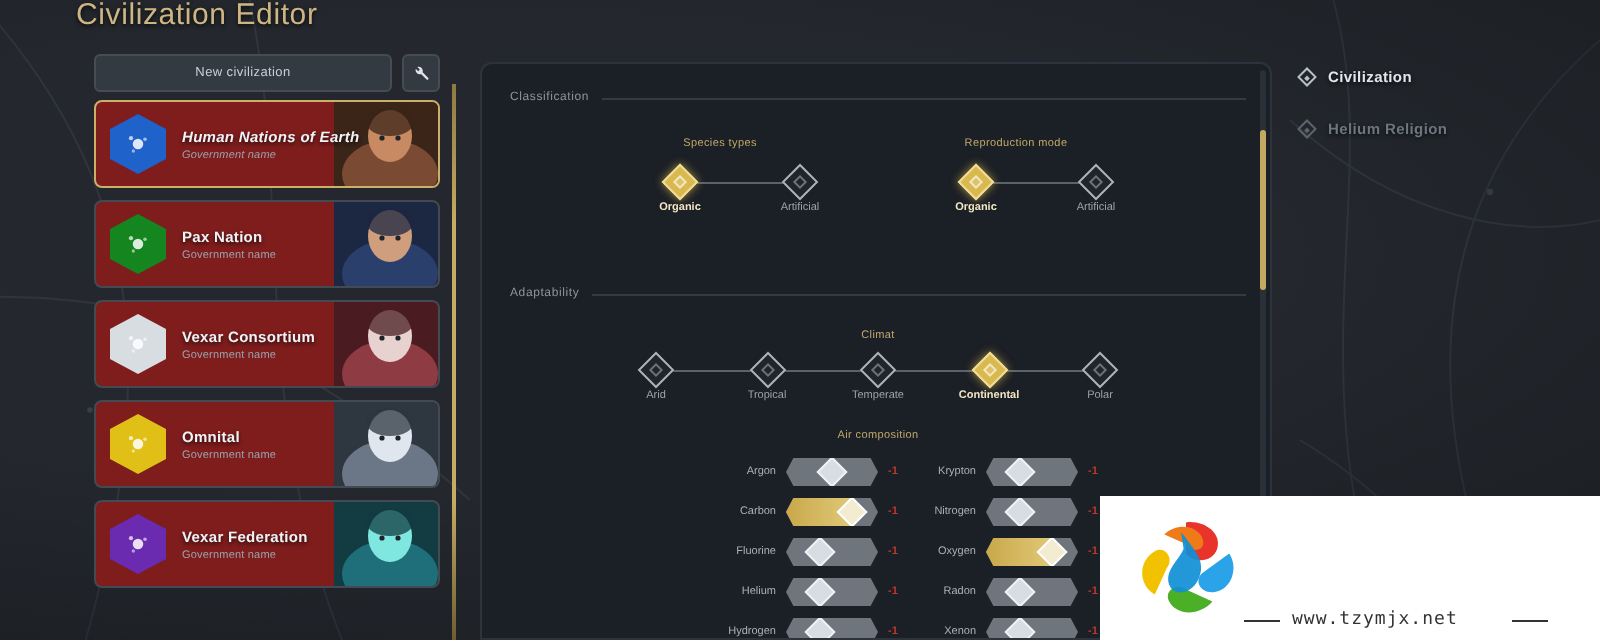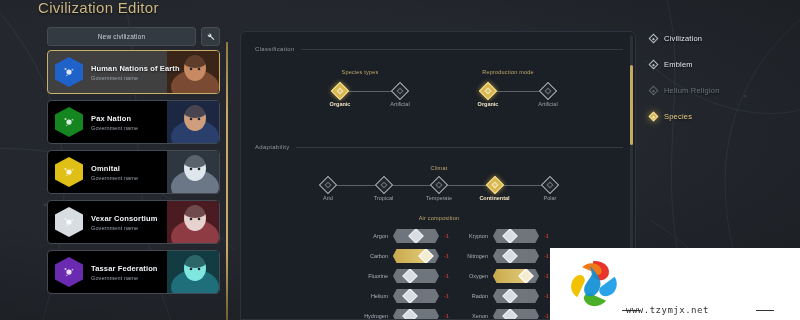--- a/index.html
+++ b/index.html
@@ -40,25 +40,25 @@
   .wrench-btn{
     width:19px; background:#343a42; border:1px solid #454c55; border-radius:3px;
     display:flex; align-items:center; justify-content:center;
     color:#dfe4ea;
   }
   .civ-list{
     position:absolute; left:47px; top:50px; width:173px; height:268px;
   }
   .civ-item{
     position:relative; height:44px; margin-bottom:6px;
-    background:#000000; border:1px solid #434a54; border-radius:4px;
+    background:#7f1d1d; border:1px solid #434a54; border-radius:4px;
     display:flex; align-items:center; padding-left:7px; overflow:hidden;
   }
   .civ-item.selected{
-    background:#404040; border-color:#cbb06a;
+    background:#7f1d1d; border-color:#cbb06a;font-style:italic;
   }
   .hex{
     width:28px; height:30px; flex:0 0 28px; position:relative;
     clip-path:polygon(50% 0%,100% 25%,100% 75%,50% 100%,0% 75%,0% 25%);
     display:flex; align-items:center; justify-content:center;
     font-size:11px; color:#fff;
   }
   .civ-text{ margin-left:8px; z-index:2; }
   .civ-name{ font-size:7.5px; color:#f0f3f6; font-weight:bold; letter-spacing:.15px;
              text-shadow:0 1px 2px rgba(0,0,0,.7); }
@@ -156,21 +156,21 @@
     display:flex; align-items:center; gap:7px; height:24px; margin-bottom:2px;
     padding-left:2px;
   }
   .nav-diamond{
     width:7px; height:7px; transform:rotate(45deg);
     border:1px solid #b9c0c8; position:relative;
   }
   .nav-diamond::after{
     content:""; position:absolute; inset:1.5px; background:#b9c0c8;
   }
-  .nav-label{ font-size:7.5px; color:#e2e7ec; letter-spacing:.2px; font-weight:normal;
+  .nav-label{ font-size:7.5px; color:#e2e7ec; letter-spacing:.2px; font-weight:bold;
               text-shadow:0 1px 2px rgba(0,0,0,.7); }
   .nav-item.dim .nav-diamond{ border-color:#5d646d; }
   .nav-item.dim .nav-diamond::after{ background:#5d646d; }
   .nav-item.dim .nav-label{ color:#6d757e; }
   .nav-item.active .nav-diamond{
     border-color:#f0dfa8; background:#d9b84e;
     box-shadow:0 0 7px rgba(217,184,78,.8);
   }
   .nav-item.active .nav-diamond::after{ background:#fbf3d8; }
   .nav-item.active .nav-label{ color:#e8cd83; }
@@ -178,21 +178,21 @@
   
   .watermark{
     position:absolute; right:0; bottom:0; width:250px; height:72px;
     background:#fff; z-index:9; display:flex; align-items:center; padding-left:6px;
   }
   .wm-text{
     font-size:31px; color:#1a1a1a; letter-spacing:1px; line-height:1;
     font-family:"DejaVu Sans", sans-serif;
   }
   .wm-url{
-    position:absolute; left:76px; bottom:5px;
+    position:absolute; left:96px; bottom:5px;
     font-size:9px; color:#333; letter-spacing:.5px;
     font-family:"DejaVu Sans Mono", monospace;
   }
   .wm-rule-l,.wm-rule-r{ position:absolute; bottom:9px; height:1px; background:#333; width:18px;}
   .wm-rule-l{ left:72px;} .wm-rule-r{ left:206px;}
 </style>
 </head>
 <body>
 
 <svg id="bg-curves" viewBox="0 0 800 320" preserveAspectRatio="none">
@@ -268,20 +268,42 @@
         <div class="civ-portrait"><svg width="52" height="44" viewBox="0 0 52 44" preserveAspectRatio="none">
             <rect width="52" height="44" fill="#1c2742"></rect>
             <ellipse cx="28" cy="36" rx="24" ry="17" fill="#2a3f6b"></ellipse>
             <ellipse cx="28" cy="17" rx="11" ry="13" fill="#cf9e7c"></ellipse>
             <ellipse cx="28" cy="10" rx="12" ry="7" fill="#1c2742" opacity=".75"></ellipse>
             <circle cx="24" cy="18" r="1.3" fill="#20242a"></circle>
             <circle cx="32" cy="18" r="1.3" fill="#20242a"></circle>
           </svg></div>
       </div>
       <div class="civ-item">
+        <div class="hex" style="background: rgb(216, 221, 226);">
+          <svg width="14" height="14" viewBox="0 0 24 24">
+            <circle cx="12" cy="12" r="4.5" fill="rgba(255,255,255,.85)"></circle>
+            <circle cx="6" cy="7" r="1.8" fill="rgba(255,255,255,.7)"></circle>
+            <circle cx="18" cy="8" r="1.5" fill="rgba(255,255,255,.6)"></circle>
+            <circle cx="8" cy="18" r="1.4" fill="rgba(255,255,255,.55)"></circle>
+          </svg>
+        </div>
+        <div class="civ-text">
+          <div class="civ-name">Vexar Consortium</div>
+          <div class="civ-gov">Government name</div>
+        </div>
+        <div class="civ-portrait"><svg width="52" height="44" viewBox="0 0 52 44" preserveAspectRatio="none">
+            <rect width="52" height="44" fill="#4a1c22"></rect>
+            <ellipse cx="28" cy="36" rx="24" ry="17" fill="#8e3b44"></ellipse>
+            <ellipse cx="28" cy="17" rx="11" ry="13" fill="#e7d2cf"></ellipse>
+            <ellipse cx="28" cy="10" rx="12" ry="7" fill="#4a1c22" opacity=".75"></ellipse>
+            <circle cx="24" cy="18" r="1.3" fill="#20242a"></circle>
+            <circle cx="32" cy="18" r="1.3" fill="#20242a"></circle>
+          </svg></div>
+      </div>
+      <div class="civ-item">
         <div class="hex" style="background: rgb(224, 192, 23);">
           <svg width="14" height="14" viewBox="0 0 24 24">
             <circle cx="12" cy="12" r="4.5" fill="rgba(255,255,255,.85)"></circle>
             <circle cx="6" cy="7" r="1.8" fill="rgba(255,255,255,.7)"></circle>
             <circle cx="18" cy="8" r="1.5" fill="rgba(255,255,255,.6)"></circle>
             <circle cx="8" cy="18" r="1.4" fill="rgba(255,255,255,.55)"></circle>
           </svg>
         </div>
         <div class="civ-text">
           <div class="civ-name">Omnital</div>
@@ -290,52 +312,30 @@
         <div class="civ-portrait"><svg width="52" height="44" viewBox="0 0 52 44" preserveAspectRatio="none">
             <rect width="52" height="44" fill="#2e3640"></rect>
             <ellipse cx="28" cy="36" rx="24" ry="17" fill="#6b7687"></ellipse>
             <ellipse cx="28" cy="17" rx="11" ry="13" fill="#dfe6ee"></ellipse>
             <ellipse cx="28" cy="10" rx="12" ry="7" fill="#2e3640" opacity=".75"></ellipse>
             <circle cx="24" cy="18" r="1.3" fill="#20242a"></circle>
             <circle cx="32" cy="18" r="1.3" fill="#20242a"></circle>
           </svg></div>
       </div>
       <div class="civ-item">
-        <div class="hex" style="background: rgb(216, 221, 226);">
-          <svg width="14" height="14" viewBox="0 0 24 24">
-            <circle cx="12" cy="12" r="4.5" fill="rgba(255,255,255,.85)"></circle>
-            <circle cx="6" cy="7" r="1.8" fill="rgba(255,255,255,.7)"></circle>
-            <circle cx="18" cy="8" r="1.5" fill="rgba(255,255,255,.6)"></circle>
-            <circle cx="8" cy="18" r="1.4" fill="rgba(255,255,255,.55)"></circle>
-          </svg>
-        </div>
-        <div class="civ-text">
-          <div class="civ-name">Vexar Consortium</div>
-          <div class="civ-gov">Government name</div>
-        </div>
-        <div class="civ-portrait"><svg width="52" height="44" viewBox="0 0 52 44" preserveAspectRatio="none">
-            <rect width="52" height="44" fill="#4a1c22"></rect>
-            <ellipse cx="28" cy="36" rx="24" ry="17" fill="#8e3b44"></ellipse>
-            <ellipse cx="28" cy="17" rx="11" ry="13" fill="#e7d2cf"></ellipse>
-            <ellipse cx="28" cy="10" rx="12" ry="7" fill="#4a1c22" opacity=".75"></ellipse>
-            <circle cx="24" cy="18" r="1.3" fill="#20242a"></circle>
-            <circle cx="32" cy="18" r="1.3" fill="#20242a"></circle>
-          </svg></div>
-      </div>
-      <div class="civ-item">
         <div class="hex" style="background: rgb(107, 43, 176);">
           <svg width="14" height="14" viewBox="0 0 24 24">
             <circle cx="12" cy="12" r="4.5" fill="rgba(255,255,255,.85)"></circle>
             <circle cx="6" cy="7" r="1.8" fill="rgba(255,255,255,.7)"></circle>
             <circle cx="18" cy="8" r="1.5" fill="rgba(255,255,255,.6)"></circle>
             <circle cx="8" cy="18" r="1.4" fill="rgba(255,255,255,.55)"></circle>
           </svg>
         </div>
         <div class="civ-text">
-          <div class="civ-name">Tassar Federation</div>
+          <div class="civ-name">Vexar Federation</div>
           <div class="civ-gov">Government name</div>
         </div>
         <div class="civ-portrait"><svg width="52" height="44" viewBox="0 0 52 44" preserveAspectRatio="none">
             <rect width="52" height="44" fill="#123b42"></rect>
             <ellipse cx="28" cy="36" rx="24" ry="17" fill="#1f6f7a"></ellipse>
             <ellipse cx="28" cy="17" rx="11" ry="13" fill="#7fe6e0"></ellipse>
             <ellipse cx="28" cy="10" rx="12" ry="7" fill="#123b42" opacity=".75"></ellipse>
             <circle cx="24" cy="18" r="1.3" fill="#20242a"></circle>
             <circle cx="32" cy="18" r="1.3" fill="#20242a"></circle>
           </svg></div>
@@ -498,31 +498,23 @@
   <div class="scrollbar-track">
     <div class="scrollbar-thumb"></div>
   </div>
 </div>
 
 <div class="right-nav" id="right-nav">
     <div class="nav-item">
       <span class="nav-diamond"></span>
       <span class="nav-label">Civilization</span>
     </div>
-    <div class="nav-item">
-      <span class="nav-diamond"></span>
-      <span class="nav-label">Emblem</span>
-    </div>
     <div class="nav-item dim">
       <span class="nav-diamond"></span>
       <span class="nav-label">Helium Religion</span>
-    </div>
-    <div class="nav-item active">
-      <span class="nav-diamond"></span>
-      <span class="nav-label">Species</span>
     </div>
   </div>
 
 <div class="watermark">
   <svg width="74" height="60" viewBox="0 0 100 100">
     <g transform="translate(50,50)">
       <path d="M0,-38 C14,-40 30,-30 26,-16 C22,-4 6,-4 0,-12 Z" fill="#e8342a"></path>
       <path d="M36,-12 C44,0 38,18 24,20 C12,22 6,10 14,4 Z" fill="#2aa3e8"></path>
       <path d="M22,28 C12,40 -8,40 -14,28 C-19,18 -6,12 0,18 Z" fill="#4caf28"></path>
       <path d="M-26,22 C-40,14 -40,-6 -26,-14 C-16,-19 -10,-6 -16,0 Z" fill="#f2c200"></path>

